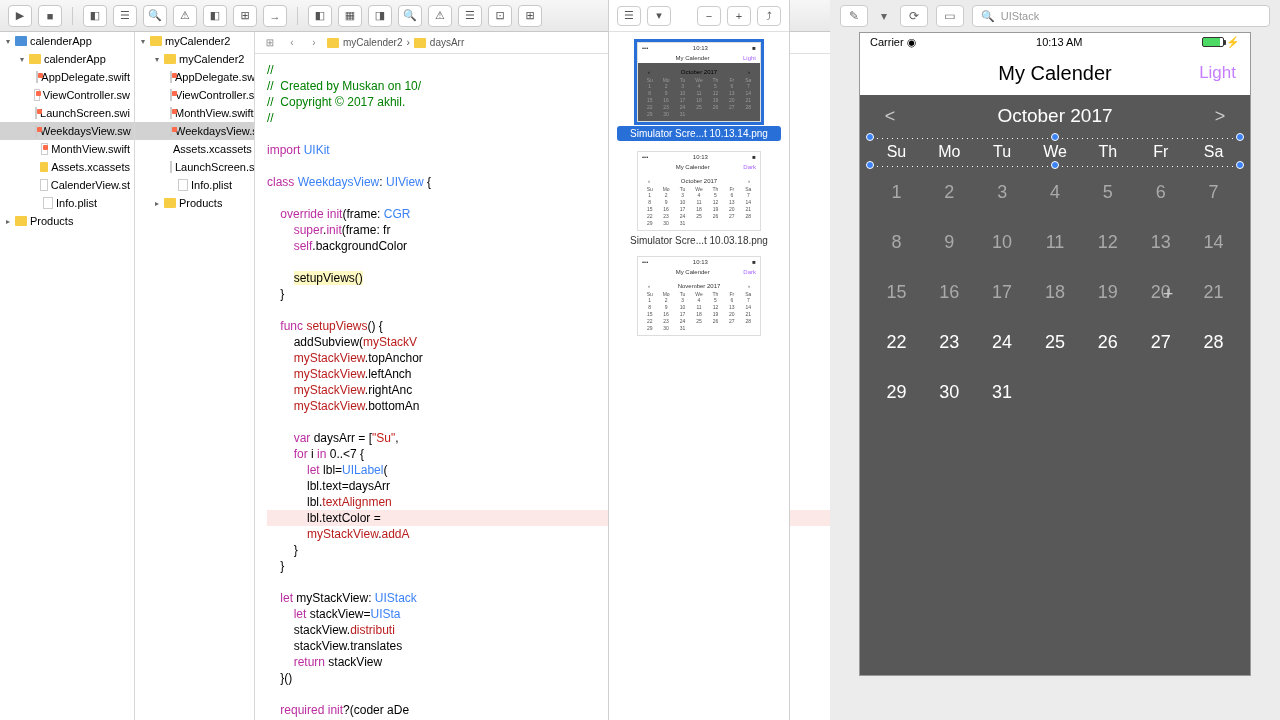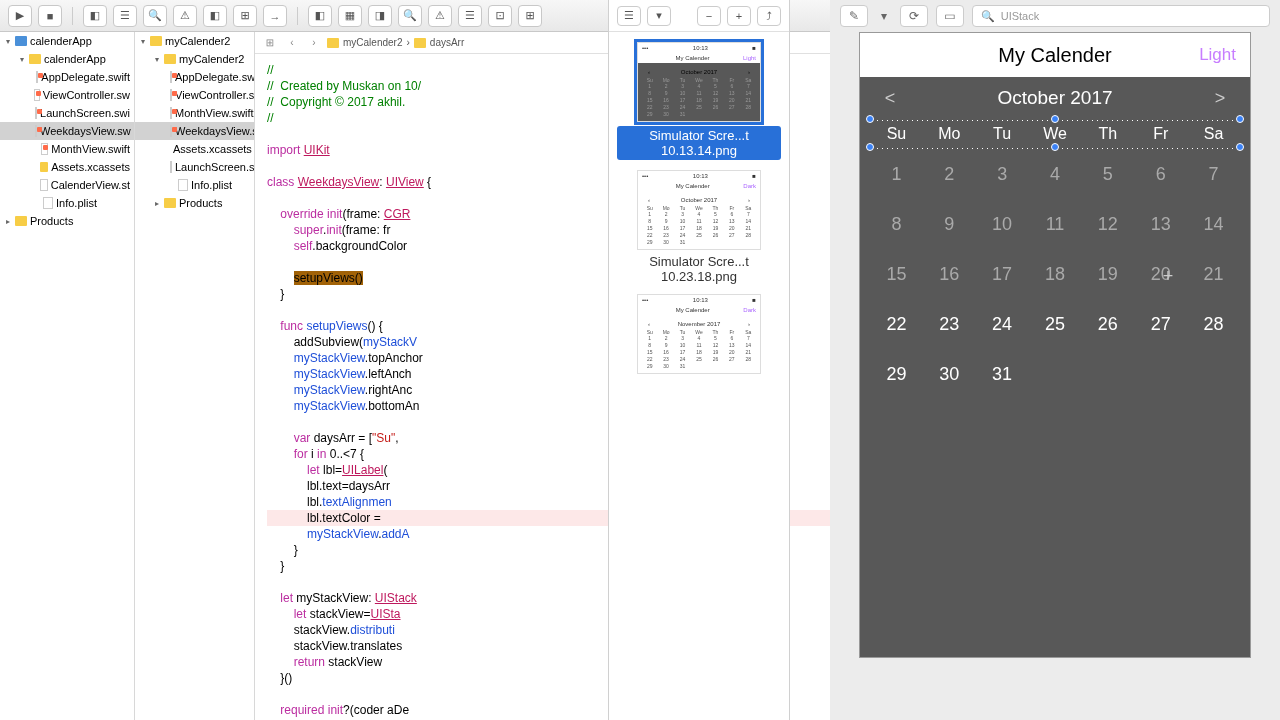--- a/index.html
+++ b/index.html
@@ -17,32 +17,32 @@
 .fold.blue{background:#4a90d9;}
 .swf{width:10px;height:12px;background:#fff;border:1px solid #ccc;display:inline-block;position:relative;}
 .swf::after{content:"";position:absolute;left:1px;top:1px;width:5px;height:5px;background:#ff6b4a;border-radius:1px;}
 .plist{width:10px;height:12px;background:#fff;border:1px solid #ccc;display:inline-block;}
 .editor{flex:1;background:#fff;position:relative;border-right:1px solid #d8d8d8;}
 .breadcrumb{height:22px;border-bottom:1px solid #e0e0e0;display:flex;align-items:center;padding:0 6px;font-size:10px;color:#555;gap:4px;}
 .bc-nav{width:18px;height:16px;display:flex;align-items:center;justify-content:center;color:#888;border:1px solid transparent;}
 .code{padding:8px 12px;font-family:Menlo,Monaco,monospace;font-size:12px;line-height:16px;white-space:pre;color:#000;}
 .c-cm{color:#008000;}
 .c-kw{color:#bb2da0;}
-.c-ty{color:#be185d;text-decoration:underline;}
+.c-ty{color:#3b82f6;}
 .c-st{color:#c41a16;}
-.c-fn{color:#1d4ed8;}
-.c-sel{background:#a16207;}
+.c-fn{color:#b91c1c;}
+.c-sel{background:#fef9c3;}
 .hl-line{background:#fde8e8;display:inline-block;width:100%;}
 .finder{position:absolute;left:608px;top:0;width:182px;height:720px;background:#fff;border-left:1px solid #d0d0d0;border-right:1px solid #d0d0d0;}
 .finder-tb{height:32px;display:flex;align-items:center;justify-content:space-between;padding:0 8px;border-bottom:1px solid #e0e0e0;}
 .ftb-l,.ftb-r{display:flex;gap:6px;}
 .ftb-btn{width:24px;height:20px;border:1px solid #ccc;border-radius:4px;background:#fff;display:flex;align-items:center;justify-content:center;font-size:11px;color:#555;}
 .thumb{margin:10px auto 4px;width:124px;background:#fff;border:1px solid #ddd;}
 .thumb.sel{outline:3px solid #2870d8;}
-.thumb-cap{text-align:center;font-size:13px;color:#333;margin:4px 8px 10px;}
+.thumb-cap{text-align:center;font-size:10px;color:#333;margin:4px 8px 10px;}
 .thumb-cap.sel{background:#2870d8;color:#fff;border-radius:3px;padding:2px 4px;}
 .mini-cal{background:#585858;padding:4px;}
 .mini-cal.light{background:#fff;}
 .mini-head{display:flex;justify-content:space-between;font-size:6px;padding:2px 4px;color:#333;}
 .mini-grid{display:grid;grid-template-columns:repeat(7,1fr);gap:1px;font-size:5px;color:#999;text-align:center;}
 .mini-cal.light .mini-grid{color:#555;}
 .sim{position:absolute;right:0;top:0;width:450px;height:720px;background:#ececec;}
 .sim-tb{height:32px;display:flex;align-items:center;padding:0 10px;gap:8px;}
 .sim-btn{width:28px;height:22px;border:1px solid #ccc;border-radius:4px;background:#fff;display:flex;align-items:center;justify-content:center;font-size:12px;color:#666;}
 .sim-search{flex:1;height:22px;border:1px solid #ccc;border-radius:4px;background:#fff;display:flex;align-items:center;padding:0 8px;font-size:11px;color:#999;gap:6px;}
@@ -346,21 +346,21 @@
             <span>25</span>
             <span>26</span>
             <span>27</span>
             <span>28</span>
             <span>29</span>
             <span>30</span>
             <span>31</span>
           </div>
       </div>
     </div>
-    <div class="thumb-cap">Simulator Scre...t 10.23.18.png</div>
+    <div class="thumb-cap">Simulator Scre...t 10.03.18.png</div>
 
     <div class="thumb">
       <div class="mini-head">
           <span>•••</span>
           <span>10:13</span>
           <span>■</span>
         </div>
       <div class="mini-head">
           <span></span>
           <span>My Calender</span>
@@ -424,20 +424,28 @@
     <div class="sim-btn">✎</div>
     <div class="sim-btn" style="width:16px;border:none;background:none">▾</div>
     <div class="sim-btn">⟳</div>
     <div class="sim-btn">▭</div>
     <div class="sim-search">
       <span>🔍</span>
       <span>UIStack</span>
     </div>
   </div>
   <div class="device">
+    <div class="status">
+      <span><span>Carrier</span> <span>◉</span></span>
+      <span>10:13 AM</span>
+      <span class="batt">
+          <span class="batt-ic"></span>
+          <span>⚡</span>
+        </span>
+    </div>
     <div class="nav-bar">
       <span class="nav-title">My Calender</span>
       <span class="nav-right">Light</span>
     </div>
     <div class="cal-body">
       <div class="month-row">
         <span class="month-arrow">&lt;</span>
         <span class="month-label">October 2017</span>
         <span class="month-arrow">&gt;</span>
       </div>

